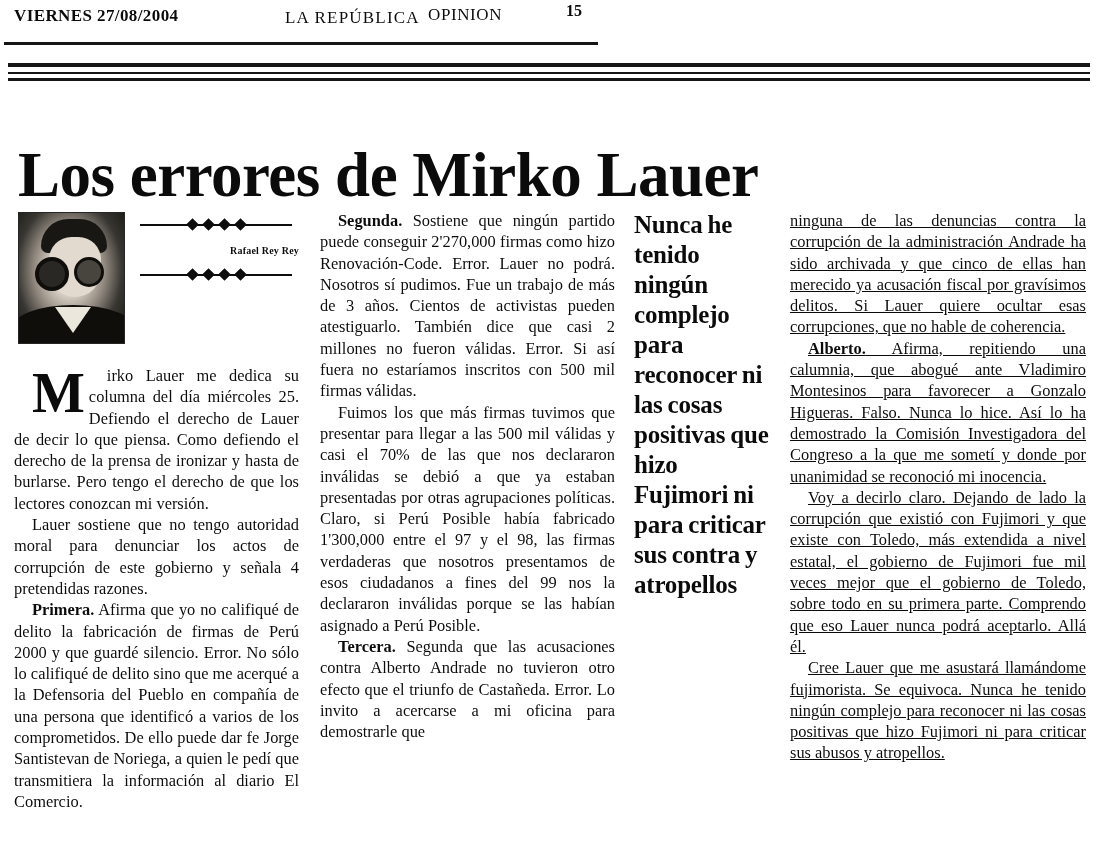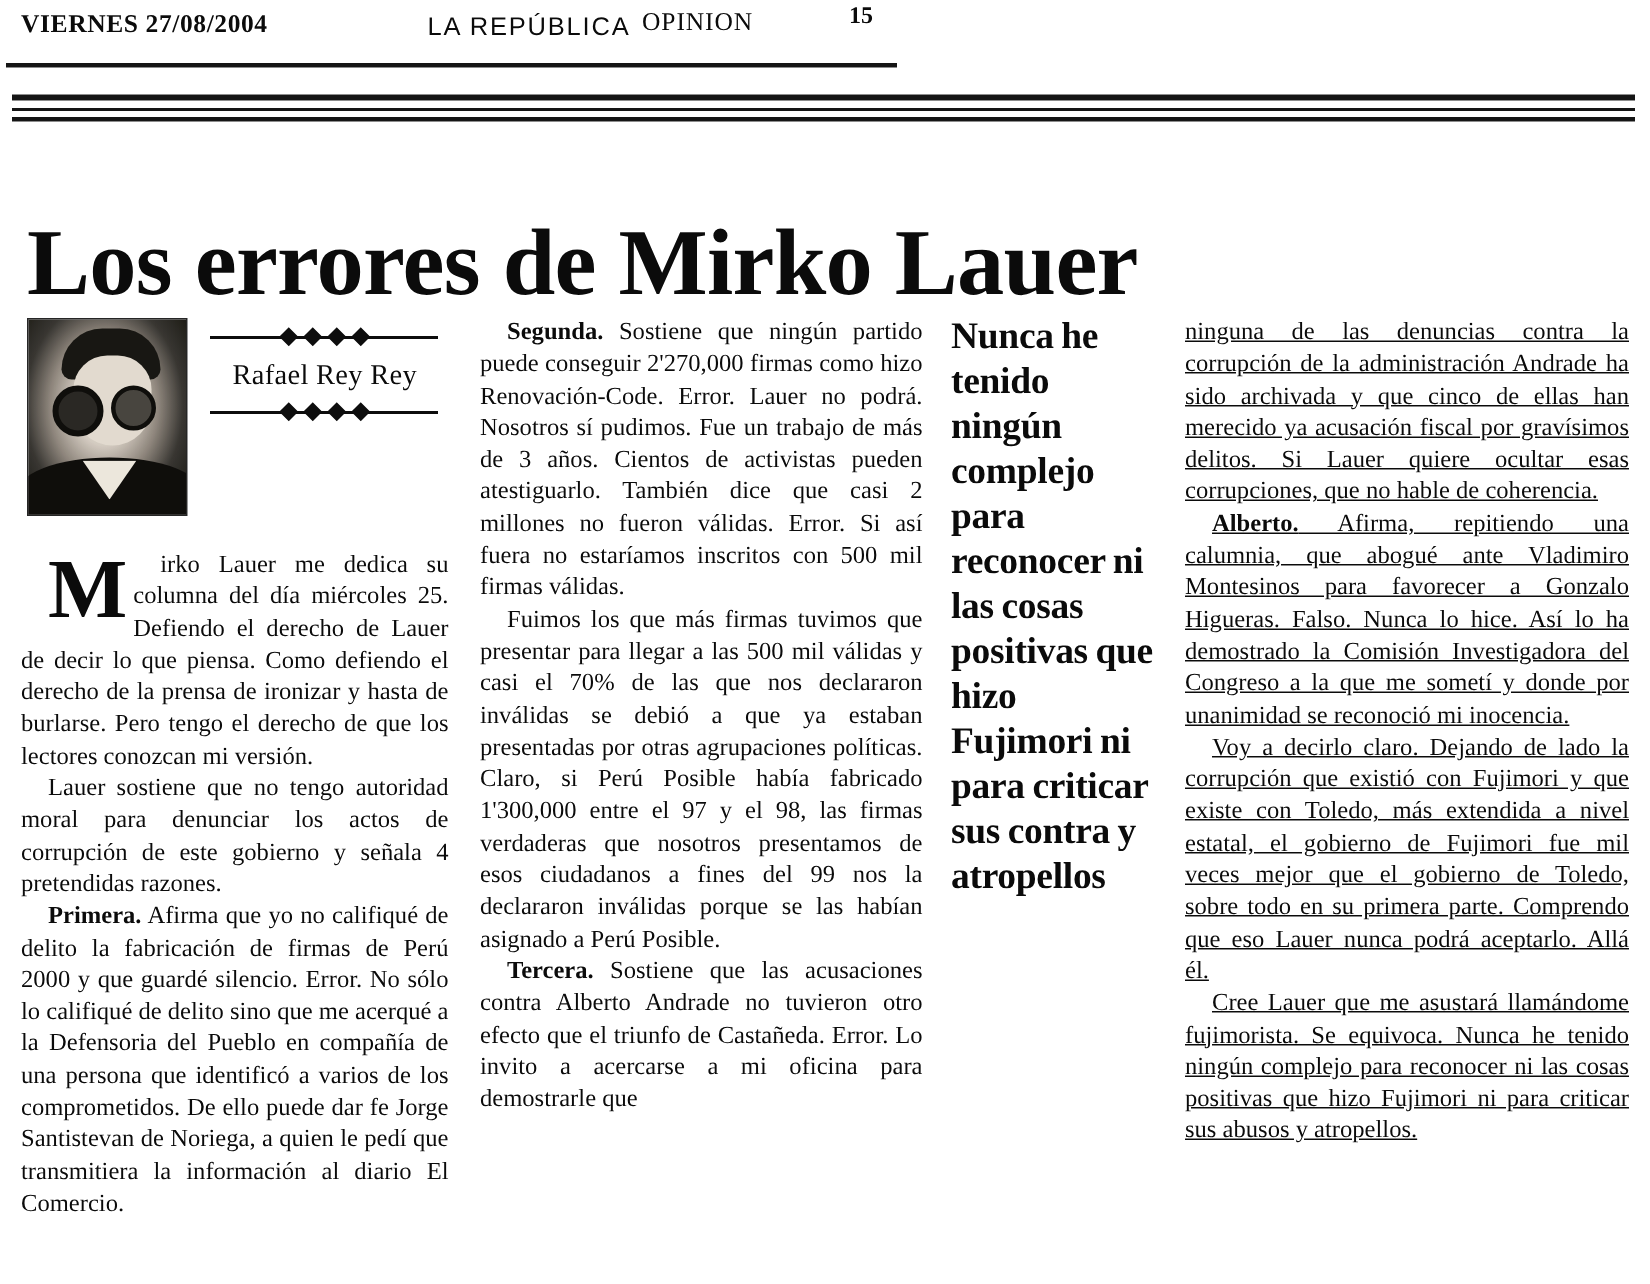--- a/index.html
+++ b/index.html
@@ -28,21 +28,21 @@
     position: absolute;
     left: 14px; top: 6px;
     font-family: "Liberation Serif", serif;
     font-weight: bold;
     font-size: 17px;
     letter-spacing: 0.4px;
   }
   .masthead-paper {
     position: absolute;
     left: 285px; top: 8px;
-    font-family: Liberation Sans, sans-serif;
+    font-family: Liberation Serif, serif;
     font-size: 17px;
     letter-spacing: 1.2px;
   }
   .masthead-section {
     position: absolute;
     left: 428px; top: 5px;
     font-family: "Liberation Serif", serif;
     font-size: 17px;
     letter-spacing: 0.6px;
   }
@@ -159,24 +159,24 @@
     width: 36px; height: 26px;
     background: #e7e2d8;
     transform: rotate(0deg);
     clip-path: polygon(0 0, 100% 0, 50% 100%);
   }
 
   .author-name {
     position: absolute;
     left: 120px; top: 30px;
     width: 165px;
-    text-align: center;
-    font-family: "Liberation Serif", serif;
-    font-weight: normal;
-    font-size: 19px;
+    text-align: right;
+    font-family: "Liberation Serif", serif;
+    font-weight: bold;
+    font-size: 10px;
     letter-spacing: 0.2px;
   }
   .orn {
     position: absolute;
     left: 126px;
     width: 152px;
     height: 9px;
   }
   .orn-top { top: 10px; }
   .orn-bot { top: 60px; }
@@ -277,21 +277,21 @@
 
   <p><span class="strong">Primera.</span><span> Afirma que yo no califiqué de delito la fabricación de firmas de Perú 2000 y que guardé silencio. Error. No sólo lo califiqué de delito sino que me acerqué a la Defensoria del Pueblo en compañía de una persona que identificó a varios de los comprometidos. De ello puede dar fe Jorge Santistevan de Noriega, a quien le pedí que transmitiera la información al diario El Comercio.</span></p>
 </div>
 
 <div class="col col2">
 
   <p><span class="strong">Segunda.</span><span> Sostiene que ningún partido puede conseguir 2'270,000 firmas como hizo Renovación-Code. Error. Lauer no podrá. Nosotros sí pudimos. Fue un trabajo de más de 3 años. Cientos de activistas pueden atestiguarlo. También dice que casi 2 millones no fueron válidas. Error. Si así fuera no estaríamos inscritos con 500 mil firmas válidas.</span></p>
 
   <p><span>Fuimos los que más firmas tuvimos que presentar para llegar a las 500 mil válidas y casi el 70% de las que nos declararon inválidas se debió a que ya estaban presentadas por otras agrupaciones políticas. Claro, si Perú Posible había fabricado 1'300,000 entre el 97 y el 98, las firmas verdaderas que nosotros presentamos de esos ciudadanos a fines del 99 nos la declararon inválidas porque se las habían asignado a Perú Posible.</span></p>
 
-  <p><span class="strong">Tercera.</span><span> Sostiene que las acusaciones contra Alberto Andrade no tuvieron otro efecto que el triunfo de Castañeda. Error. Lo invito a acercarse a mi oficina para demostrarle que</span></p>
+  <p><span class="strong">Tercera.</span><span> Segunda que las acusaciones contra Alberto Andrade no tuvieron otro efecto que el triunfo de Castañeda. Error. Lo invito a acercarse a mi oficina para demostrarle que</span></p>
 </div>
 
 <div class="col col3">
   <div class="pullquote">Nunca he tenido ningún complejo para reconocer ni las cosas positivas que hizo Fujimori ni para criticar sus contra y atropellos</div>
 </div>
 
 <div class="col col4">
   <p class="first"><span>ninguna de las denuncias contra la corrupción de la administración Andrade ha sido archivada y que cinco de ellas han merecido ya acusación fiscal por gravísimos delitos. Si Lauer quiere ocultar esas corrupciones, que no hable de coherencia.</span></p>
 
   <p><span class="strong">Alberto.</span><span> Afirma, repitiendo una calumnia, que abogué ante Vladimiro Montesinos para favorecer a Gonzalo Higueras. Falso. Nunca lo hice. Así lo ha demostrado la Comisión Investigadora del Congreso a la que me sometí y donde por unanimidad se reconoció mi inocencia.</span></p>

